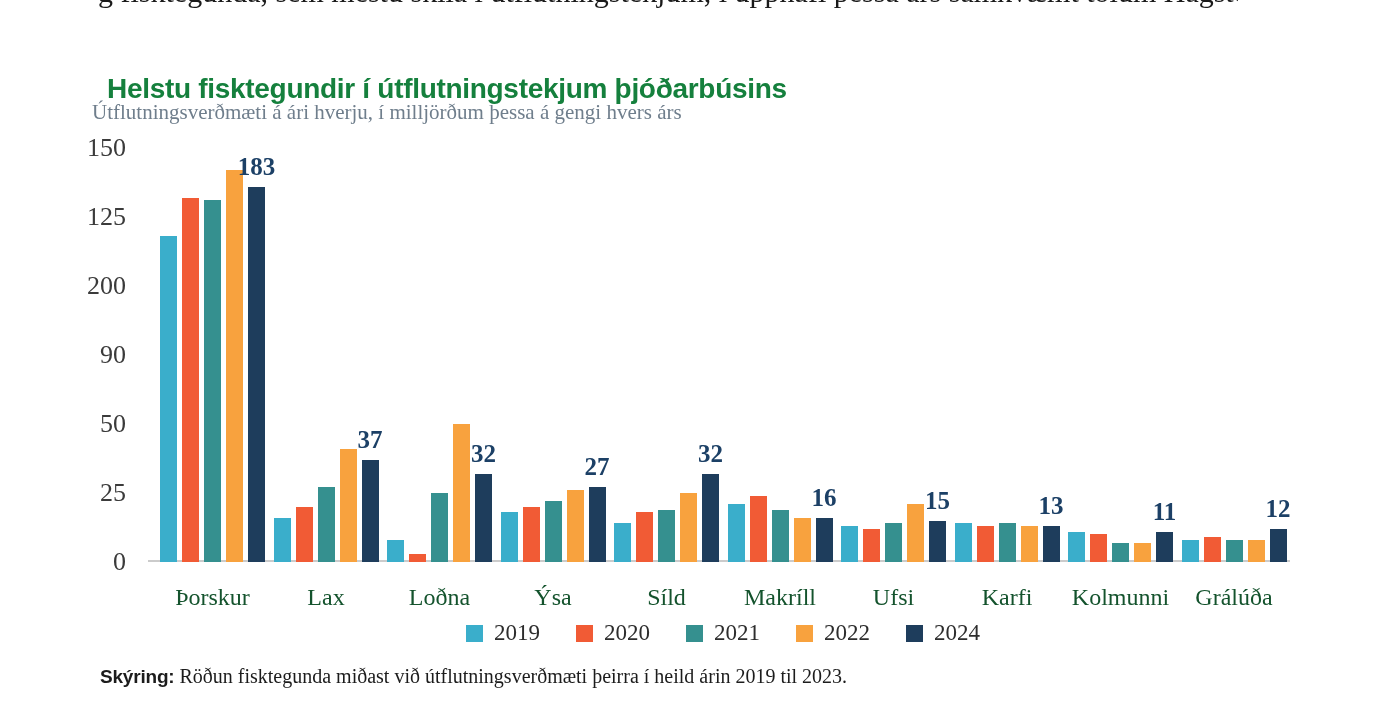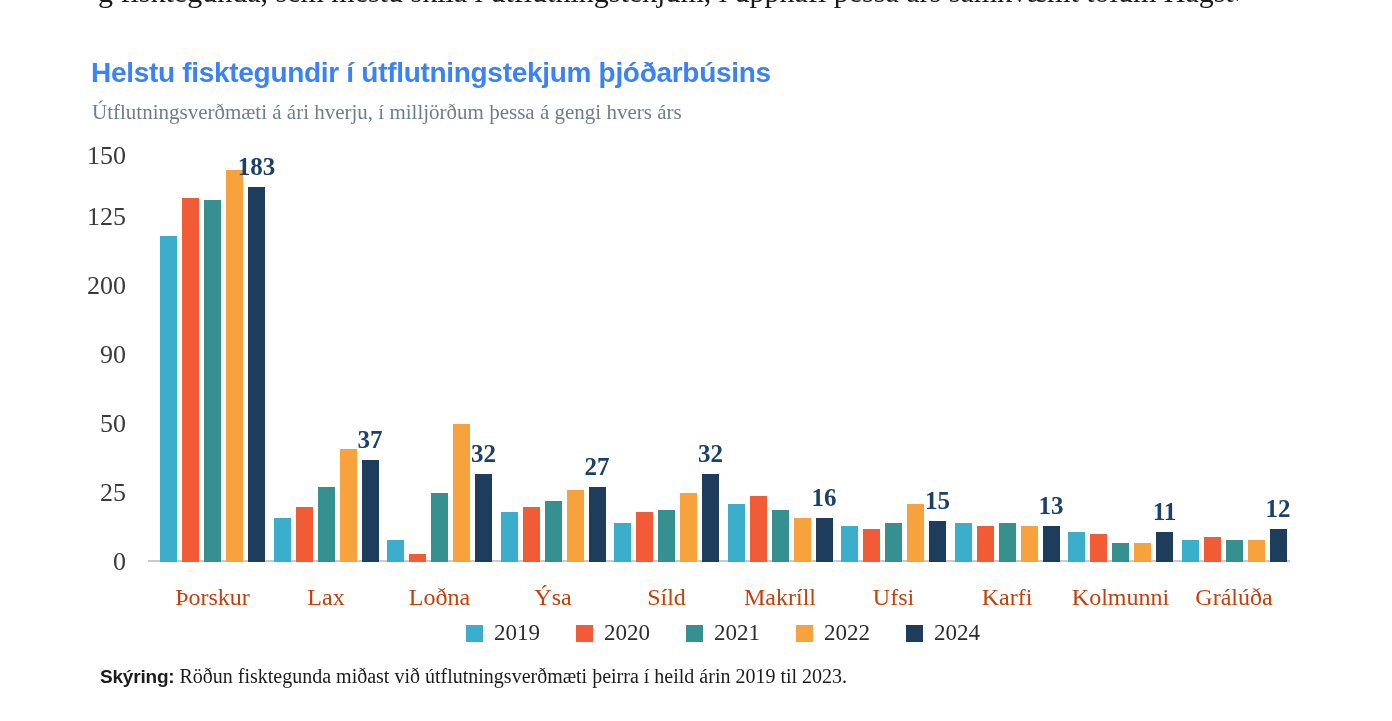--- a/index.html
+++ b/index.html
@@ -9,23 +9,23 @@
   }
   #cropped-line{
     position:absolute;left:98px;top:0;width:1140px;height:13px;
     overflow:hidden;
   }
   #cropped-line span{
     display:block;font-size:30px;line-height:36px;margin-top:-26px;
     color:#1a1a1a;white-space:nowrap;font-family:"Liberation Serif",serif;
   }
   #chart-title{
-    position:absolute;left:91px;top:56px;margin:0;
+    position:absolute;left:91px;top:56px;margin:16px;
     font-family:"Liberation Sans",sans-serif;font-weight:700;
-    font-size:28px;line-height:34px;letter-spacing:-0.3px;color:#3b82f6;
+    font-size:28px;line-height:34px;letter-spacing:-0.3px;color:#15803d;
     white-space:nowrap;
   }
   #chart-subtitle{
     position:absolute;left:92px;top:99px;
     font-size:21px;line-height:26px;color:#6F7E8C;white-space:nowrap;
   }
   .ytick{
     position:absolute;left:40px;width:86px;text-align:right;
     font-size:26px;line-height:32px;color:#3B3B3B;
   }
@@ -37,21 +37,21 @@
     position:absolute;top:148px;height:414px;width:105px;
     display:flex;align-items:flex-end;gap:5px;
   }
   .bar{flex:0 0 17px;width:17px;}
   .bar-value-label{
     position:absolute;width:90px;text-align:center;
     font-size:25px;font-weight:700;color:#1C4066;line-height:28px;
   }
   .x-label{
     position:absolute;top:582px;width:160px;text-align:center;
-    font-size:24px;line-height:30px;color:#c2410c;white-space:nowrap;
+    font-size:24px;line-height:30px;color:#14532d;white-space:nowrap;
   }
   #legend{
     position:absolute;left:160px;top:620px;width:1126px;
     display:flex;justify-content:center;align-items:center;gap:36px;
   }
   .legend-item{display:flex;align-items:center;}
   .legend-swatch{width:17px;height:17px;margin-right:11px;flex:none;}
   .legend-label{font-size:23px;color:#2D2D2D;line-height:26px;}
   #footer-note{
     position:absolute;left:100px;top:664px;font-size:20px;line-height:25px;
@@ -76,21 +76,21 @@
   <div id="chart-subtitle">Útflutningsverðmæti á ári hverju, í milljörðum þessa á gengi hvers árs</div>
 
   <div id="chart">
     <div id="y-axis">
         <div class="ytick" style="top: 546px;">0</div>
         <div class="ytick" style="top: 477px;">25</div>
         <div class="ytick" style="top: 408px;">50</div>
         <div class="ytick" style="top: 339px;">90</div>
         <div class="ytick" style="top: 270px;">200</div>
         <div class="ytick" style="top: 201px;">125</div>
-        <div class="ytick" style="top: 132px; margin-top: 8px;">150</div>
+        <div class="ytick" style="top: 132px;">150</div>
       </div>
     <div id="axis-line"></div>
     <div id="plot">
         <div class="bar-group" style="left: 160px;">
           <div class="bar" style="height: 326px; background: rgb(58, 174, 203);"></div>
           <div class="bar" style="height: 364px; background: rgb(241, 91, 53);"></div>
           <div class="bar" style="height: 362px; background: rgb(53, 144, 143);"></div>
           <div class="bar" style="height: 392px; background: rgb(248, 162, 62);"></div>
           <div class="bar" style="height: 375px; background: rgb(30, 61, 92);"></div>
         </div>

